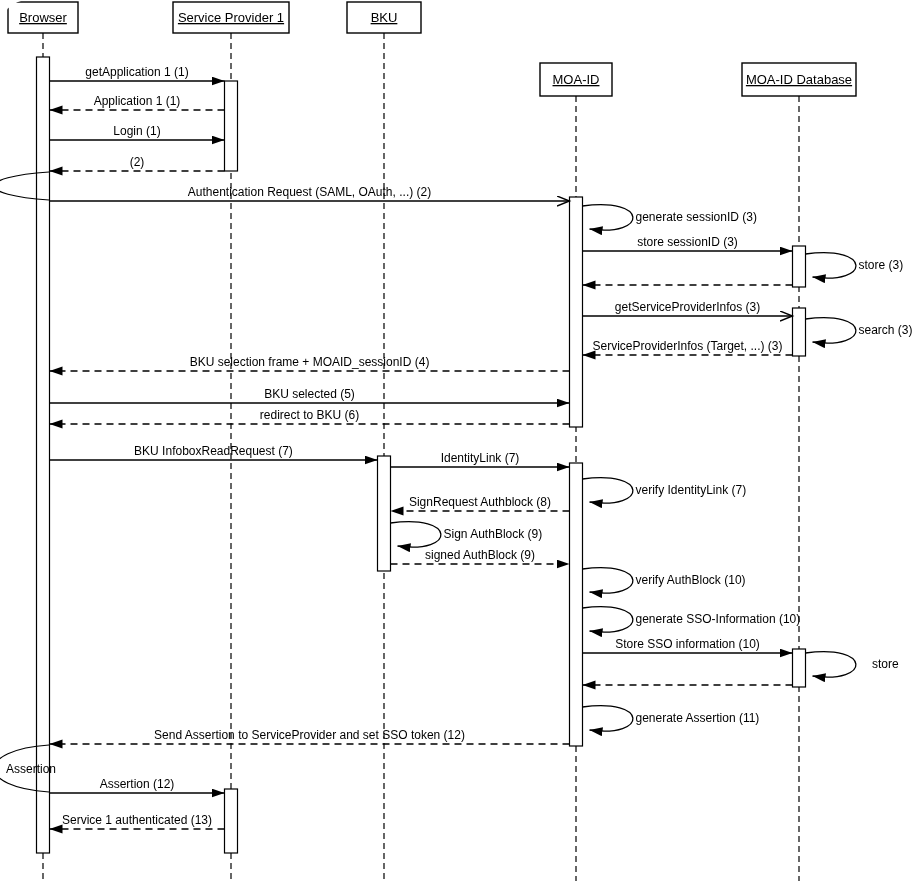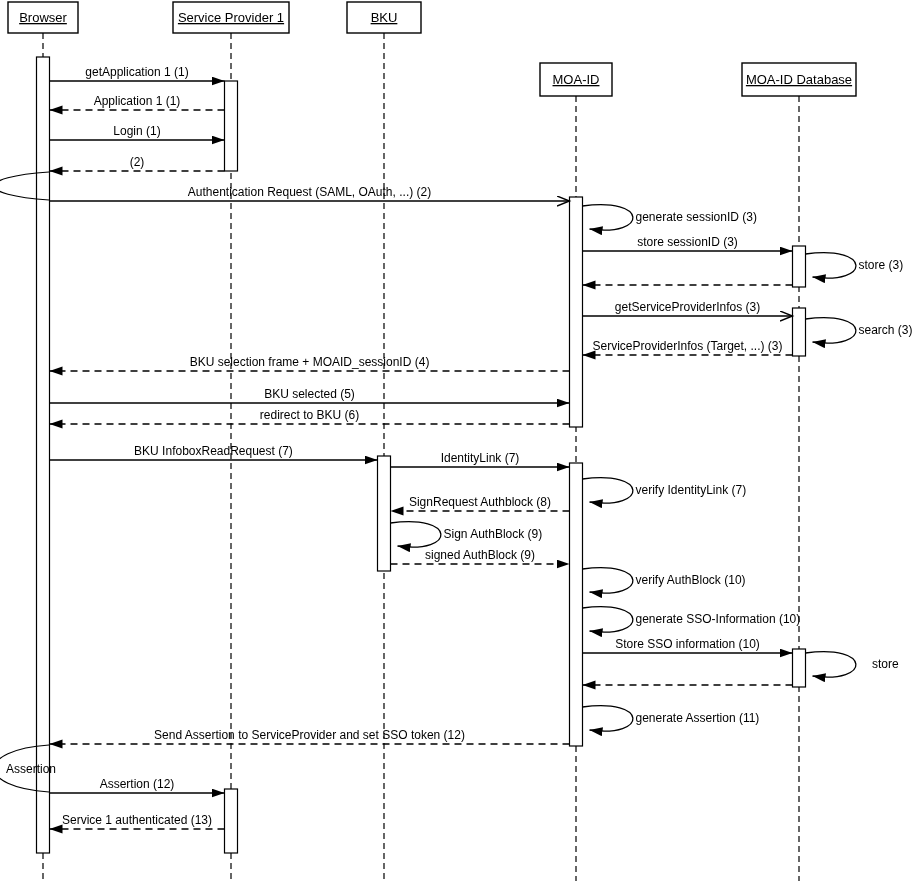--- a/index.html
+++ b/index.html
@@ -1,16 +1,16 @@
 <!DOCTYPE html>
 <html><head>
 <meta charset="utf-8">
 <style>
   html,body{margin:0;padding:0;background:#ffffff;}
-  #stage{position:relative;width:912px;height:884px;background:#ffffff;overflow:hidden;}
+  #stage{position:relative;width:912px;height:884px;background:#ffffff;overflow:hidden;border-radius:28px;}
   svg{display:block;}
   svg text{font-family:"Liberation Sans",sans-serif;fill:#000;}
   .hdr{font-size:13px;text-decoration:underline;text-anchor:middle;}
   .lbl{font-size:12px;}
   .lbl-mid{text-anchor:middle;}
   .pbox{fill:#fff;stroke:#000;stroke-width:1.4;}
   .bar{fill:#fff;stroke:#000;stroke-width:1.2;}
   .life{stroke:#000;stroke-width:1.2;stroke-dasharray:6 4;}
   .solid{stroke:#000;stroke-width:1.3;fill:none;}
   .dashed{stroke:#000;stroke-width:1.3;fill:none;stroke-dasharray:7 5;}

